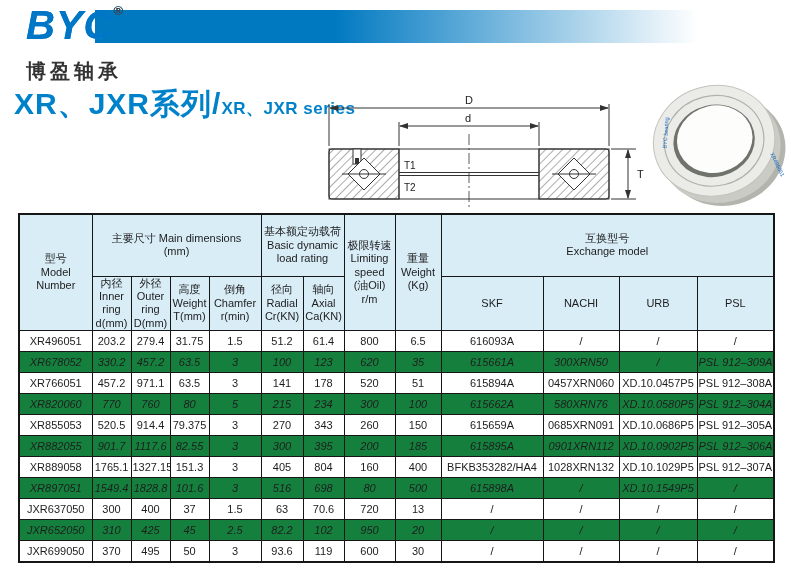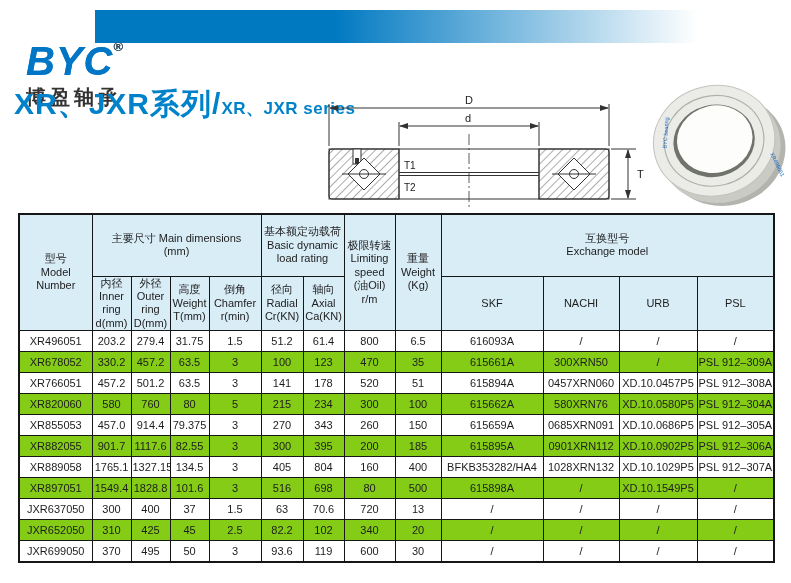--- a/index.html
+++ b/index.html
@@ -17,29 +17,29 @@
     position: absolute; left: 95px; top: 10px;
     width: 628px; height: 33px;
     background: linear-gradient(to right, #0079c1 0%, #0079c1 38%, rgba(255,255,255,0) 96%);
   }
   .logo { position: absolute; left: 26px; top: 4px; line-height: 1; }
   .logo-byc {
     font-style: italic; font-weight: bold;
     font-size: 40px; letter-spacing: 1px;
     color: #0076c6;
     background: repeating-linear-gradient(#0076c6 0 4px, #3f97d6 4px 5px);
-    -webkit-background-clip: text; background-clip: text; margin-top: 36px;
+    -webkit-background-clip: text; background-clip: text;
   }
   .logo-reg {
     font-style: normal; font-size: 13px; color: #3c3c3c;
     vertical-align: 24px; letter-spacing: 0; font-weight: bold;
   }
   .logo-cn {
     font-weight: bold; font-size: 20px; color: #333;
-    letter-spacing: 4px; margin-top: 6px;
+    letter-spacing: 4px; margin-top: 16px;
   }
 
   
   .title {
     position: absolute; left: 14px; top: 84px;
     color: #0082ca; font-weight: bold; font-size: 30px;
     letter-spacing: 1px; white-space: nowrap;
   }
   .title .en { font-size: 17px; letter-spacing: 0.5px; }
 
@@ -62,21 +62,21 @@
   }
   table.spec thead th {
     background: #d9edf7;
     font-weight: normal;
     white-space: pre-line;
     line-height: 1.22;
   }
   tr.hrow1 { height: 62px; }
   tr.hrow2 { height: 46px; padding-left: 8px; }
   table.spec tbody tr { height: 21px; background: #fff; }
-  table.spec tbody tr.alt { background: #84cc16; }
+  table.spec tbody tr.alt { background: #15803d; font-style: italic; }
   table.spec tbody td { white-space: nowrap; }
 </style>
 </head>
 <body>
 
 <div class="page">
 
   <div class="topbar"></div>
   <div class="logo">
     <div class="logo-byc"><span>BYC</span><span class="logo-reg">®</span></div>
@@ -235,60 +235,60 @@
           <td>/</td>
         </tr>
         <tr class="alt">
           <td>XR678052</td>
           <td>330.2</td>
           <td>457.2</td>
           <td>63.5</td>
           <td>3</td>
           <td>100</td>
           <td>123</td>
-          <td>470</td>
+          <td>620</td>
           <td>35</td>
           <td>615661A</td>
           <td>300XRN50</td>
           <td>/</td>
           <td>PSL 912–309A</td>
         </tr>
         <tr>
           <td>XR766051</td>
           <td>457.2</td>
-          <td>501.2</td>
+          <td>971.1</td>
           <td>63.5</td>
           <td>3</td>
           <td>141</td>
           <td>178</td>
           <td>520</td>
           <td>51</td>
           <td>615894A</td>
           <td>0457XRN060</td>
           <td>XD.10.0457P5</td>
           <td>PSL 912–308A</td>
         </tr>
         <tr class="alt">
           <td>XR820060</td>
-          <td>580</td>
+          <td>770</td>
           <td>760</td>
           <td>80</td>
           <td>5</td>
           <td>215</td>
           <td>234</td>
           <td>300</td>
           <td>100</td>
           <td>615662A</td>
           <td>580XRN76</td>
           <td>XD.10.0580P5</td>
           <td>PSL 912–304A</td>
         </tr>
         <tr>
           <td>XR855053</td>
-          <td>457.0</td>
+          <td>520.5</td>
           <td>914.4</td>
           <td>79.375</td>
           <td>3</td>
           <td>270</td>
           <td>343</td>
           <td>260</td>
           <td>150</td>
           <td>615659A</td>
           <td>0685XRN091</td>
           <td>XD.10.0686P5</td>
@@ -306,21 +306,21 @@
           <td>185</td>
           <td>615895A</td>
           <td>0901XRN112</td>
           <td>XD.10.0902P5</td>
           <td>PSL 912–306A</td>
         </tr>
         <tr>
           <td>XR889058</td>
           <td>1765.1</td>
           <td>1327.15</td>
-          <td>134.5</td>
+          <td>151.3</td>
           <td>3</td>
           <td>405</td>
           <td>804</td>
           <td>160</td>
           <td>400</td>
           <td>BFKB353282/HA4</td>
           <td>1028XRN132</td>
           <td>XD.10.1029P5</td>
           <td>PSL 912–307A</td>
         </tr>
@@ -355,21 +355,21 @@
           <td>/</td>
         </tr>
         <tr class="alt">
           <td>JXR652050</td>
           <td>310</td>
           <td>425</td>
           <td>45</td>
           <td>2.5</td>
           <td>82.2</td>
           <td>102</td>
-          <td>340</td>
+          <td>950</td>
           <td>20</td>
           <td>/</td>
           <td>/</td>
           <td>/</td>
           <td>/</td>
         </tr>
         <tr>
           <td>JXR699050</td>
           <td>370</td>
           <td>495</td>

